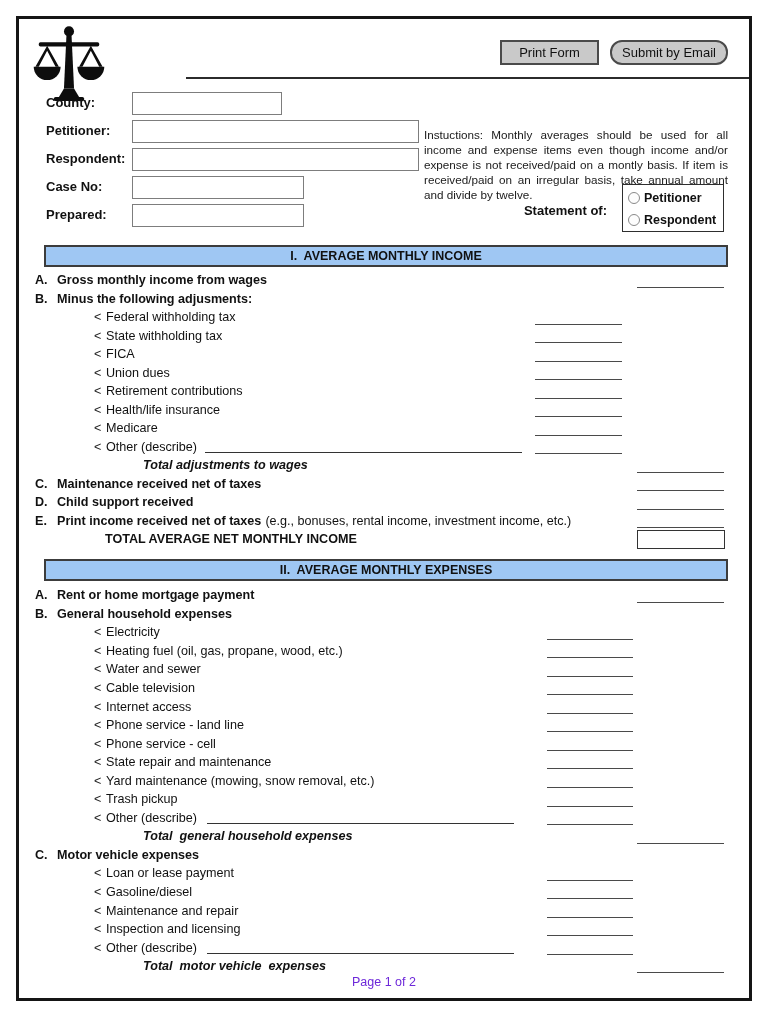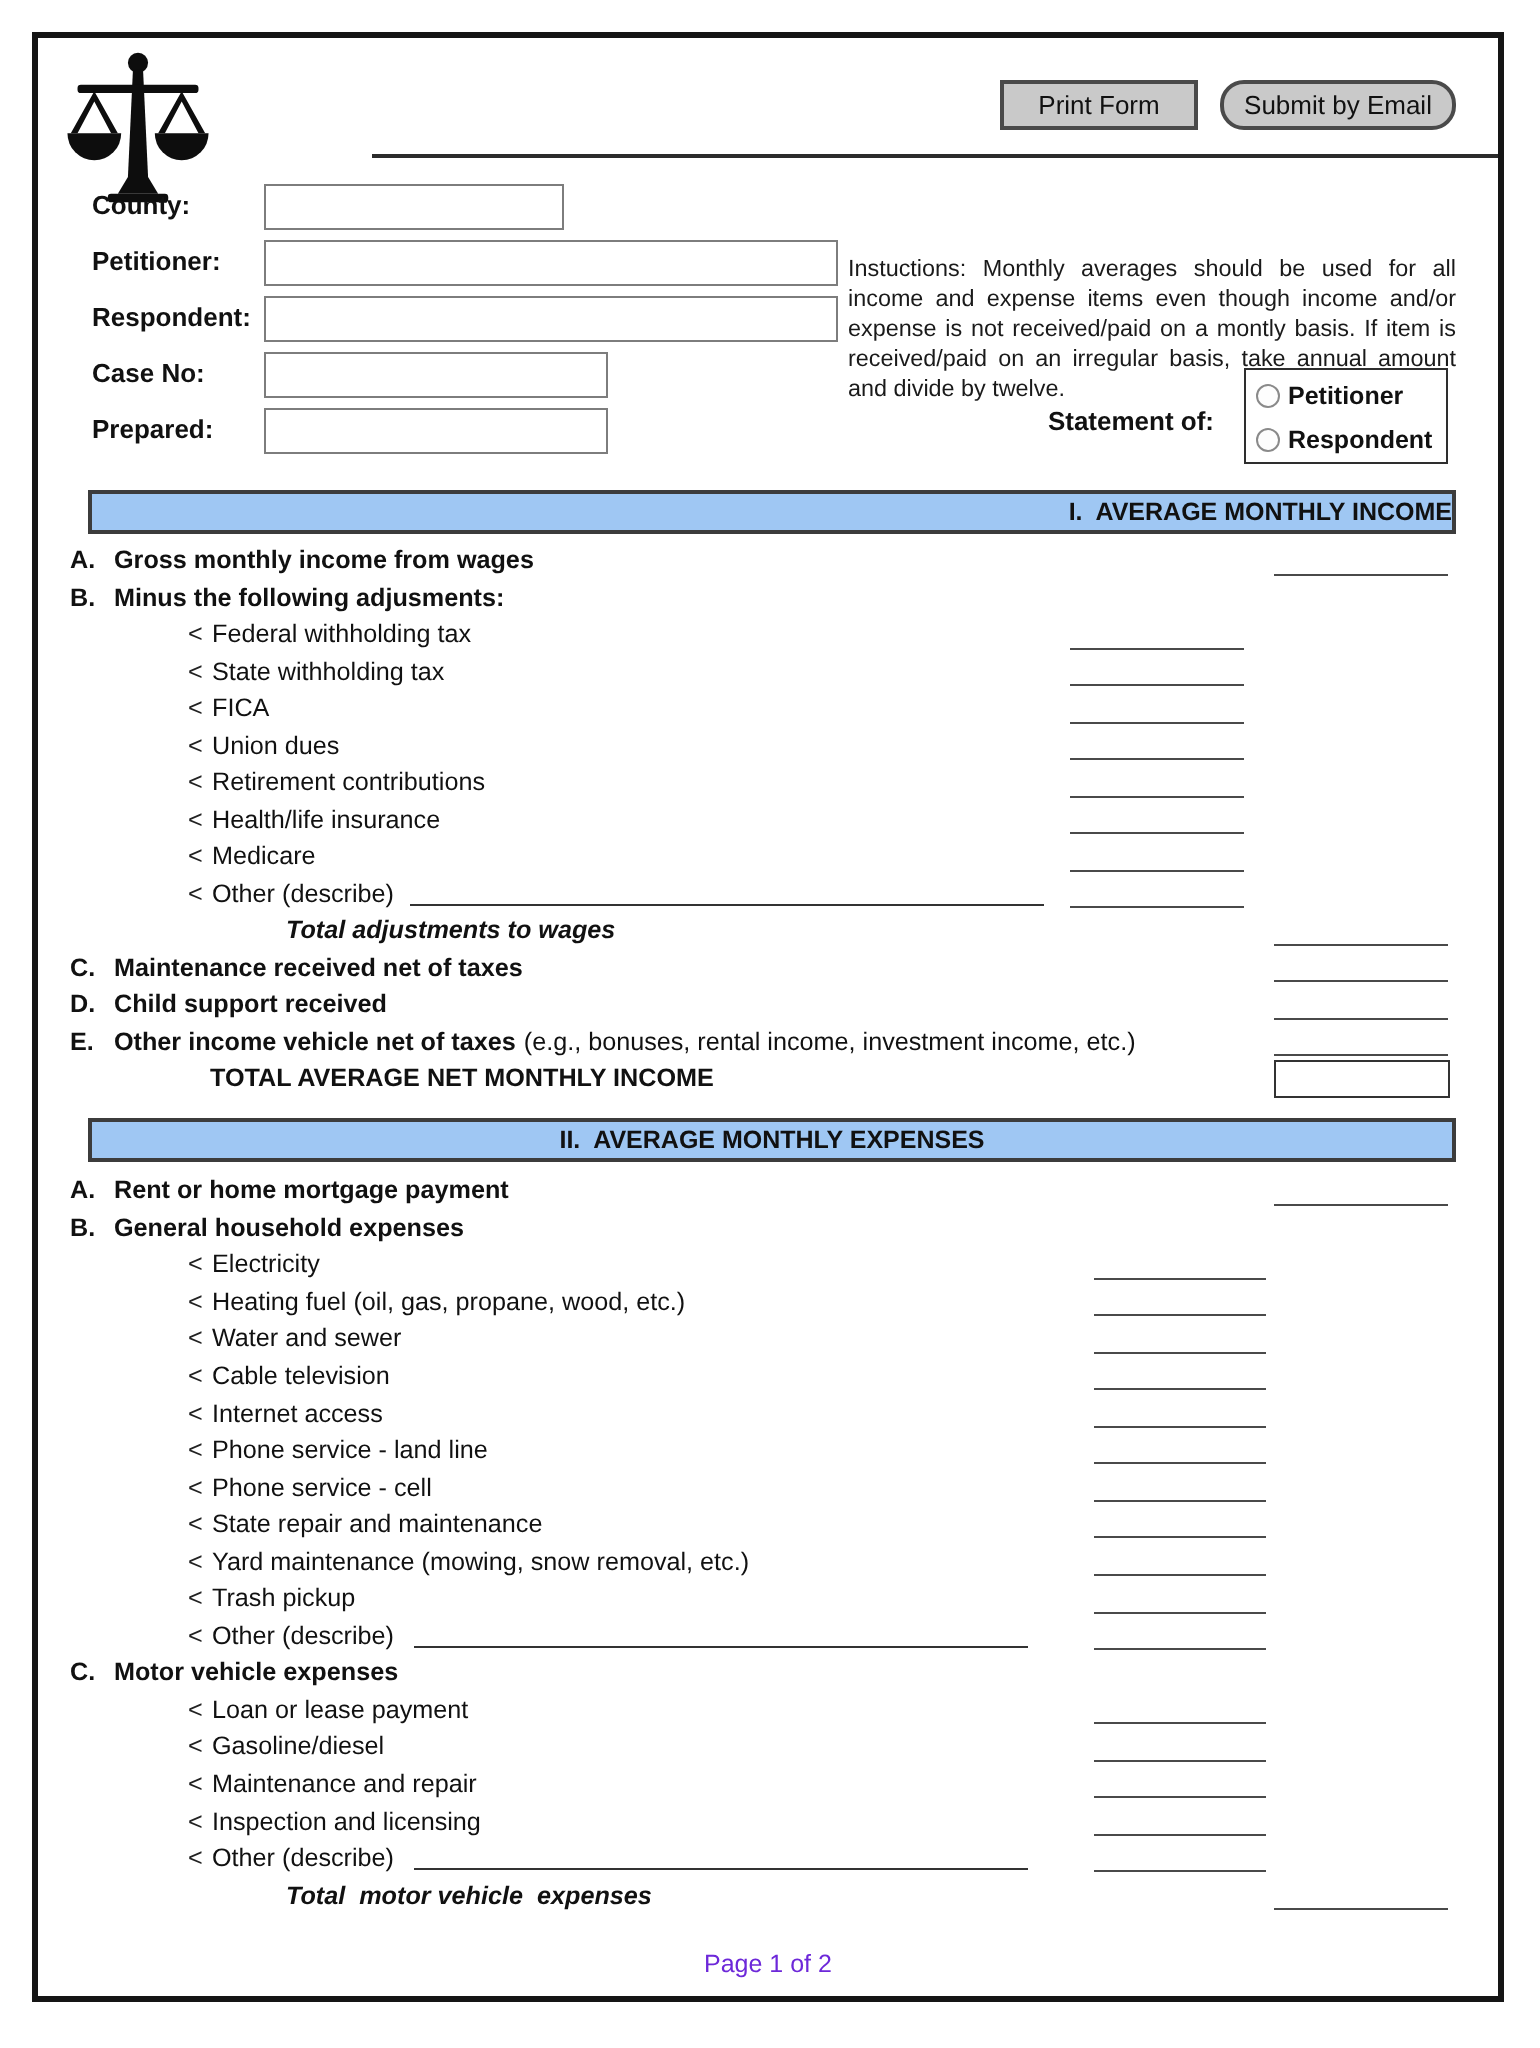--- a/index.html
+++ b/index.html
@@ -25,21 +25,21 @@
   .stmt-label{position:absolute;left:400px;top:184px;width:188px;text-align:right;font-size:13px;font-weight:bold;}
   .radio-box{position:absolute;left:603px;top:165px;width:100px;height:46px;border:1.5px solid #2e2e2e;background:#fff;}
   .radio-row{position:absolute;left:5px;height:18px;display:flex;align-items:center;gap:4px;cursor:pointer;}
   .radio-row.r1{top:4px;}
   .radio-row.r2{top:26px;}
   .radio{width:10px;height:10px;border:1.5px solid #8a8a8a;border-radius:50%;background:#fdfdfd;flex:0 0 auto;}
   .radio-lbl{font-size:12.5px;font-weight:bold;}
 
   
   .band{position:absolute;left:25px;width:680px;height:18px;line-height:18px;background:#9fc7f3;border:2px solid #3c3c3c;text-align:center;font-size:12.5px;font-weight:bold;white-space:pre;}
-  .band.income{top:226px;text-align:right;}
+  .band.income{top:226px;}
   .band.expenses{top:540px;}
 
   
   .rows{position:absolute;left:16px;width:700px;}
   .rows.sec1{top:252px;}
   .rows.sec2{top:567px;}
   .row{position:relative;height:18.5px;display:flex;align-items:center;font-size:12.6px;white-space:pre;}
   .rows.sec2 .row{height:18.55px;}
   .prefix{width:22px;font-weight:bold;flex:0 0 auto;}
   .b{font-weight:bold;}
@@ -113,39 +113,40 @@
     <div class="row sub"><span class="lt">&lt;</span><span>State withholding tax</span><span class="ln mid1"></span></div>
     <div class="row sub"><span class="lt">&lt;</span><span>FICA</span><span class="ln mid1"></span></div>
     <div class="row sub"><span class="lt">&lt;</span><span>Union dues</span><span class="ln mid1"></span></div>
     <div class="row sub"><span class="lt">&lt;</span><span>Retirement contributions</span><span class="ln mid1"></span></div>
     <div class="row sub"><span class="lt">&lt;</span><span>Health/life insurance</span><span class="ln mid1"></span></div>
     <div class="row sub"><span class="lt">&lt;</span><span>Medicare</span><span class="ln mid1"></span></div>
     <div class="row sub"><span class="lt">&lt;</span><span>Other (describe)</span><span class="ln desc1"></span><span class="ln mid1"></span></div>
     <div class="row total"><span>Total adjustments to wages</span><span class="ln right"></span></div>
     <div class="row"><span class="prefix">C.</span><span class="b">Maintenance received net of taxes</span><span class="ln right"></span></div>
     <div class="row"><span class="prefix">D.</span><span class="b">Child support received</span><span class="ln right"></span></div>
-    <div class="row"><span class="prefix">E.</span><span class="b">Other income vehicle net of taxes</span><span class="note">(e.g., bonuses, rental income, investment income, etc.)</span><span class="ln right"></span></div>
+    <div class="row"><span class="prefix">E.</span><span class="b">Print income received net of taxes</span><span class="note">(e.g., bonuses, rental income, investment income, etc.)</span><span class="ln right"></span></div>
     <div class="row grand"><span>TOTAL AVERAGE NET MONTHLY INCOME</span><span class="totbox"></span></div>
   </div>
 
   <div class="band expenses">II.  AVERAGE MONTHLY EXPENSES</div>
   <div class="rows sec2">
     <div class="row"><span class="prefix">A.</span><span class="b">Rent or home mortgage payment</span><span class="ln right"></span></div>
     <div class="row"><span class="prefix">B.</span><span class="b">General household expenses</span></div>
     <div class="row sub"><span class="lt">&lt;</span><span>Electricity</span><span class="ln mid2"></span></div>
     <div class="row sub"><span class="lt">&lt;</span><span>Heating fuel (oil, gas, propane, wood, etc.)</span><span class="ln mid2"></span></div>
     <div class="row sub"><span class="lt">&lt;</span><span>Water and sewer</span><span class="ln mid2"></span></div>
     <div class="row sub"><span class="lt">&lt;</span><span>Cable television</span><span class="ln mid2"></span></div>
     <div class="row sub"><span class="lt">&lt;</span><span>Internet access</span><span class="ln mid2"></span></div>
     <div class="row sub"><span class="lt">&lt;</span><span>Phone service - land line</span><span class="ln mid2"></span></div>
     <div class="row sub"><span class="lt">&lt;</span><span>Phone service - cell</span><span class="ln mid2"></span></div>
     <div class="row sub"><span class="lt">&lt;</span><span>State repair and maintenance</span><span class="ln mid2"></span></div>
     <div class="row sub"><span class="lt">&lt;</span><span>Yard maintenance (mowing, snow removal, etc.)</span><span class="ln mid2"></span></div>
     <div class="row sub"><span class="lt">&lt;</span><span>Trash pickup</span><span class="ln mid2"></span></div>
     <div class="row sub"><span class="lt">&lt;</span><span>Other (describe)</span><span class="ln desc2"></span><span class="ln mid2"></span></div>
+    <div class="row total"><span>Total  general household expenses</span><span class="ln right"></span></div>
     <div class="row"><span class="prefix">C.</span><span class="b">Motor vehicle expenses</span></div>
     <div class="row sub"><span class="lt">&lt;</span><span>Loan or lease payment</span><span class="ln mid2"></span></div>
     <div class="row sub"><span class="lt">&lt;</span><span>Gasoline/diesel</span><span class="ln mid2"></span></div>
     <div class="row sub"><span class="lt">&lt;</span><span>Maintenance and repair</span><span class="ln mid2"></span></div>
     <div class="row sub"><span class="lt">&lt;</span><span>Inspection and licensing</span><span class="ln mid2"></span></div>
     <div class="row sub"><span class="lt">&lt;</span><span>Other (describe)</span><span class="ln desc2"></span><span class="ln mid2"></span></div>
     <div class="row total"><span>Total  motor vehicle  expenses</span><span class="ln right"></span></div>
   </div>
 
   <div class="footer">Page 1 of 2</div>

